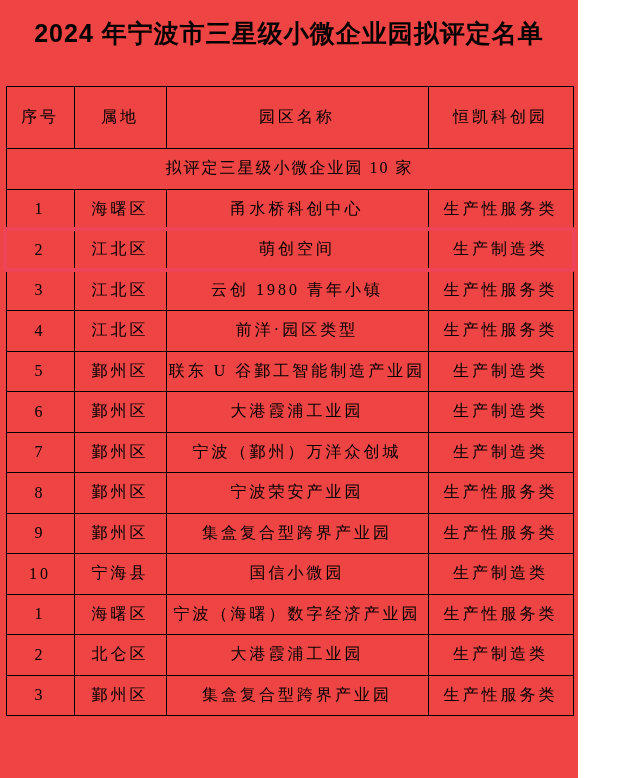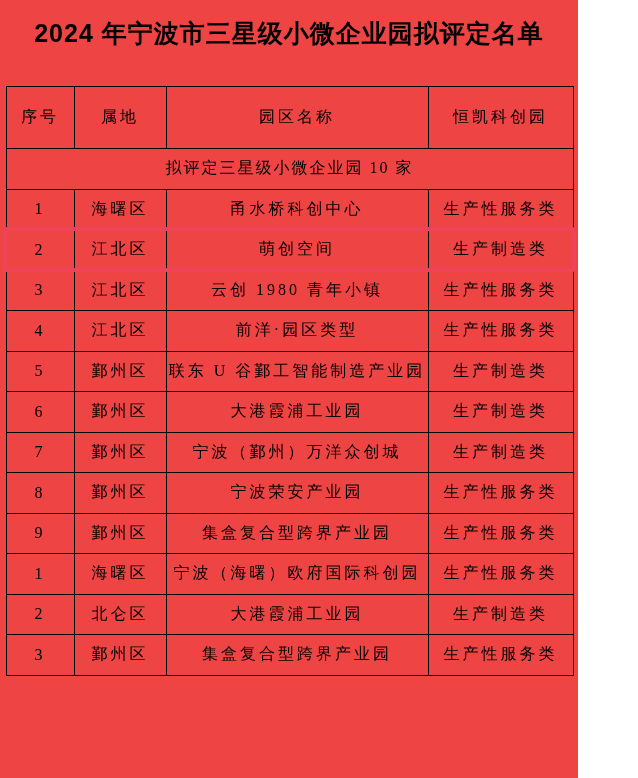--- a/index.html
+++ b/index.html
@@ -147,23 +147,29 @@
             <td>宁波荣安产业园</td>
             <td>生产性服务类</td>
           </tr>
           <tr>
             <td>9</td>
             <td>鄞州区</td>
             <td>集盒复合型跨界产业园</td>
             <td>生产性服务类</td>
           </tr>
           <tr>
+            <td>10</td>
+            <td>宁海县</td>
+            <td>国信小微园</td>
+            <td>生产制造类</td>
+          </tr>
+          <tr>
             <td>1</td>
             <td>海曙区</td>
-            <td>宁波（海曙）欧府国际科创园</td>
+            <td>宁波（海曙）数字经济产业园</td>
             <td>生产性服务类</td>
           </tr>
           <tr>
             <td>2</td>
             <td>北仑区</td>
             <td>大港霞浦工业园</td>
             <td>生产制造类</td>
           </tr>
           <tr>
             <td>3</td>

